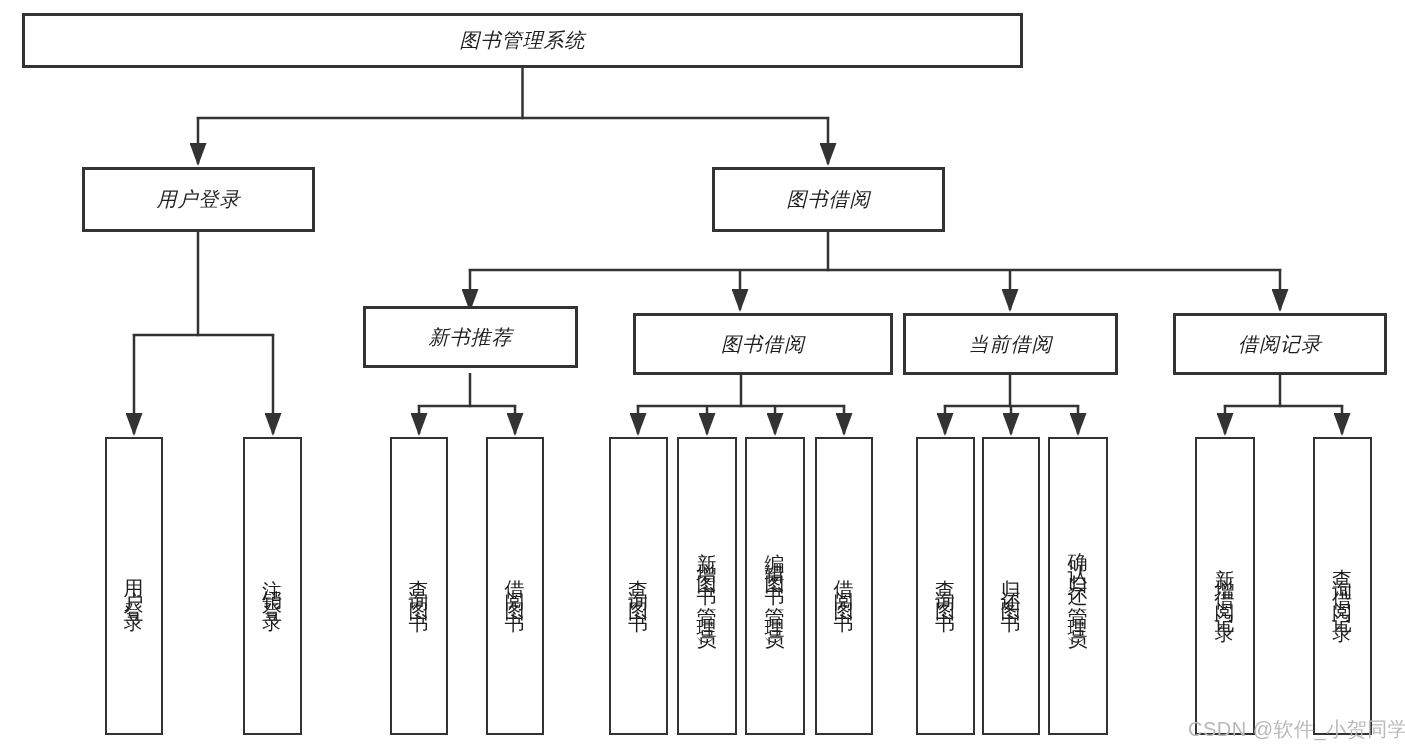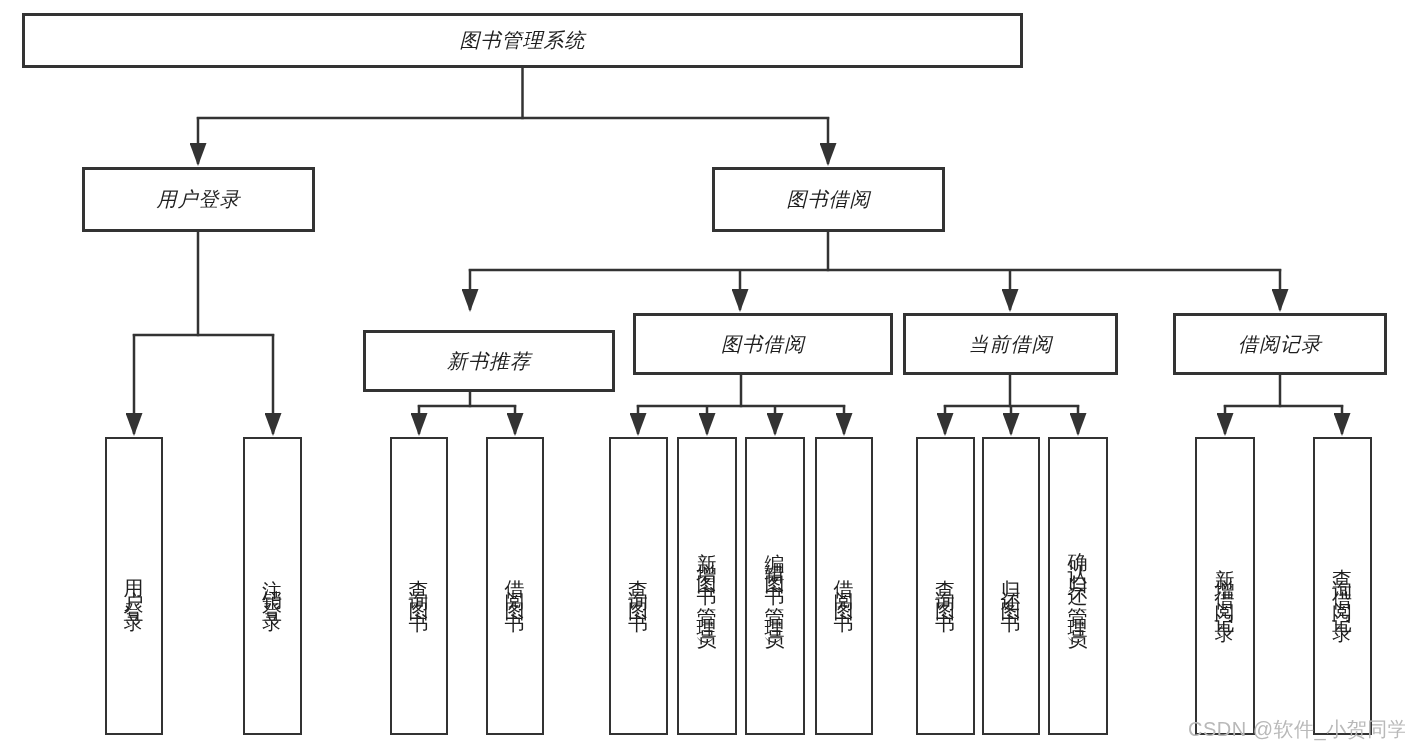--- a/index.html
+++ b/index.html
@@ -105,21 +105,21 @@
     <span>图书管理系统</span>
   </div>
 
   <div class="box hbox" style="left:82px;top:167px;width:233px;height:65px">
     <span>用户登录</span>
   </div>
   <div class="box hbox" style="left:712px;top:167px;width:233px;height:65px">
     <span>图书借阅</span>
   </div>
 
-  <div class="box hbox" style="left:363px;top:330px;width:252px;height:62px">
+  <div class="box hbox" style="left:363px;top:306px;width:215px;height:62px">
     <span>新书推荐</span>
   </div>
   <div class="box hbox" style="left:633px;top:313px;width:260px;height:62px">
     <span>图书借阅</span>
   </div>
   <div class="box hbox" style="left:1173px;top:313px;width:214px;height:62px">
     <span>借阅记录</span>
   </div>
   <div class="box hbox" style="left:903px;top:313px;width:215px;height:62px">
     <span>当前借阅</span>

